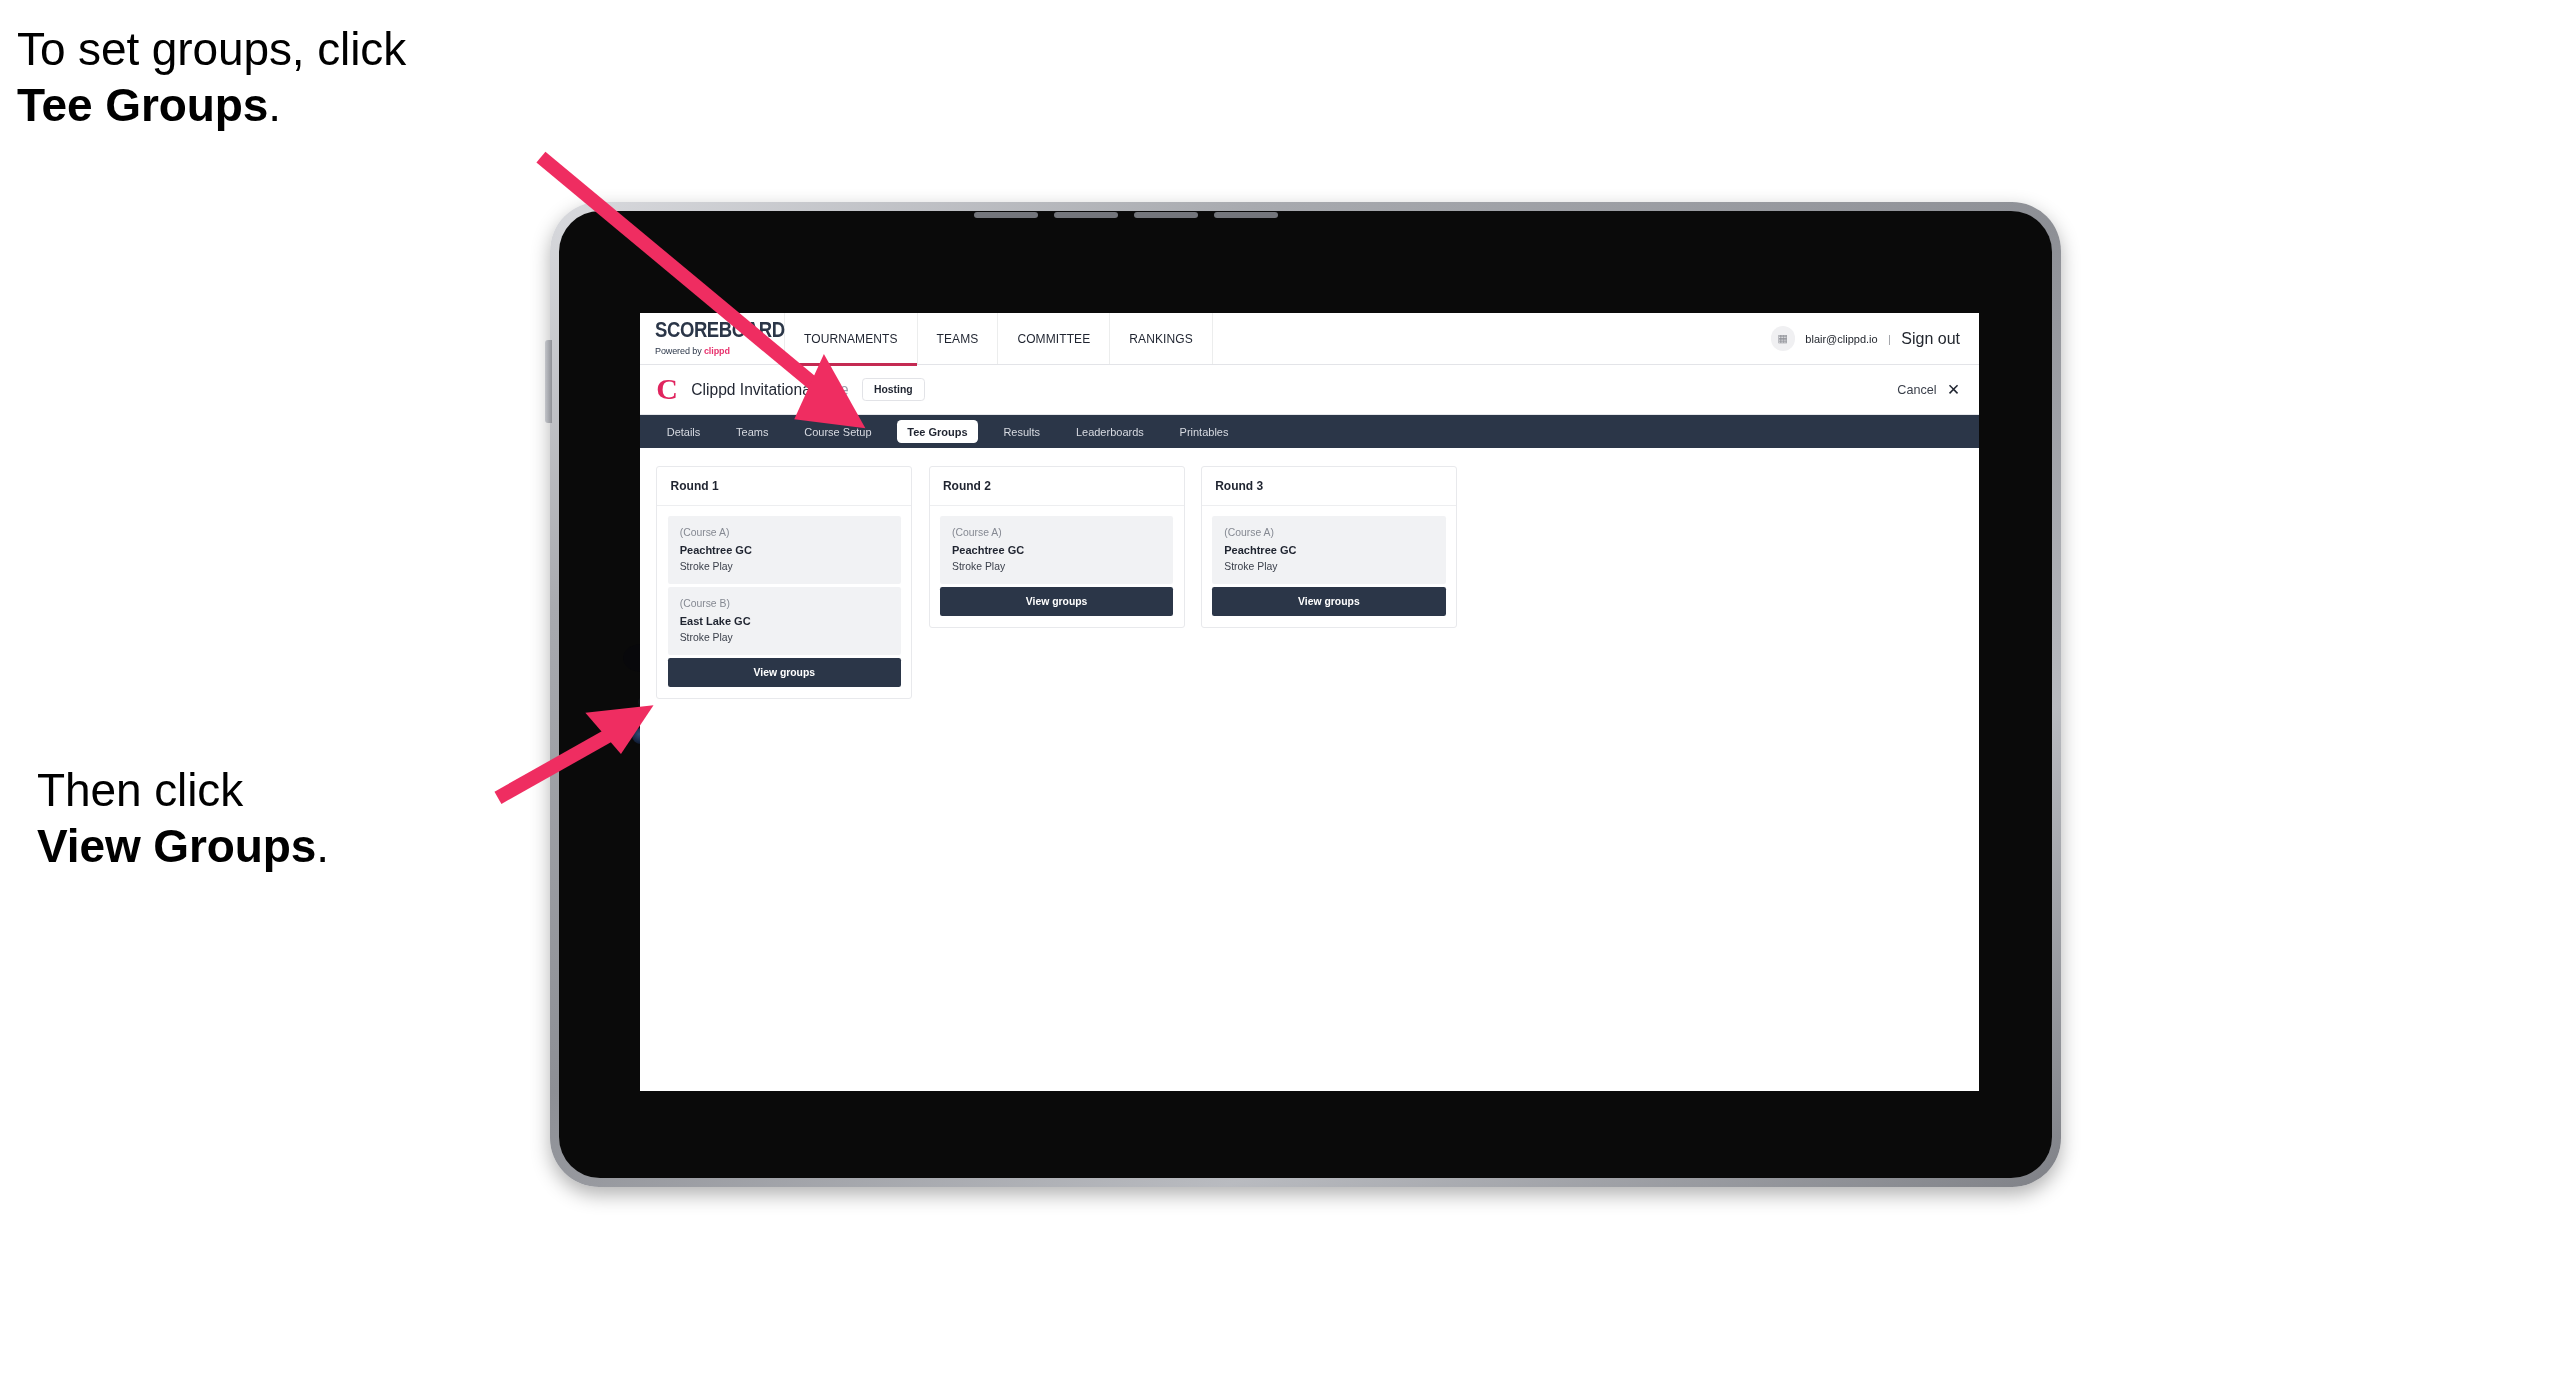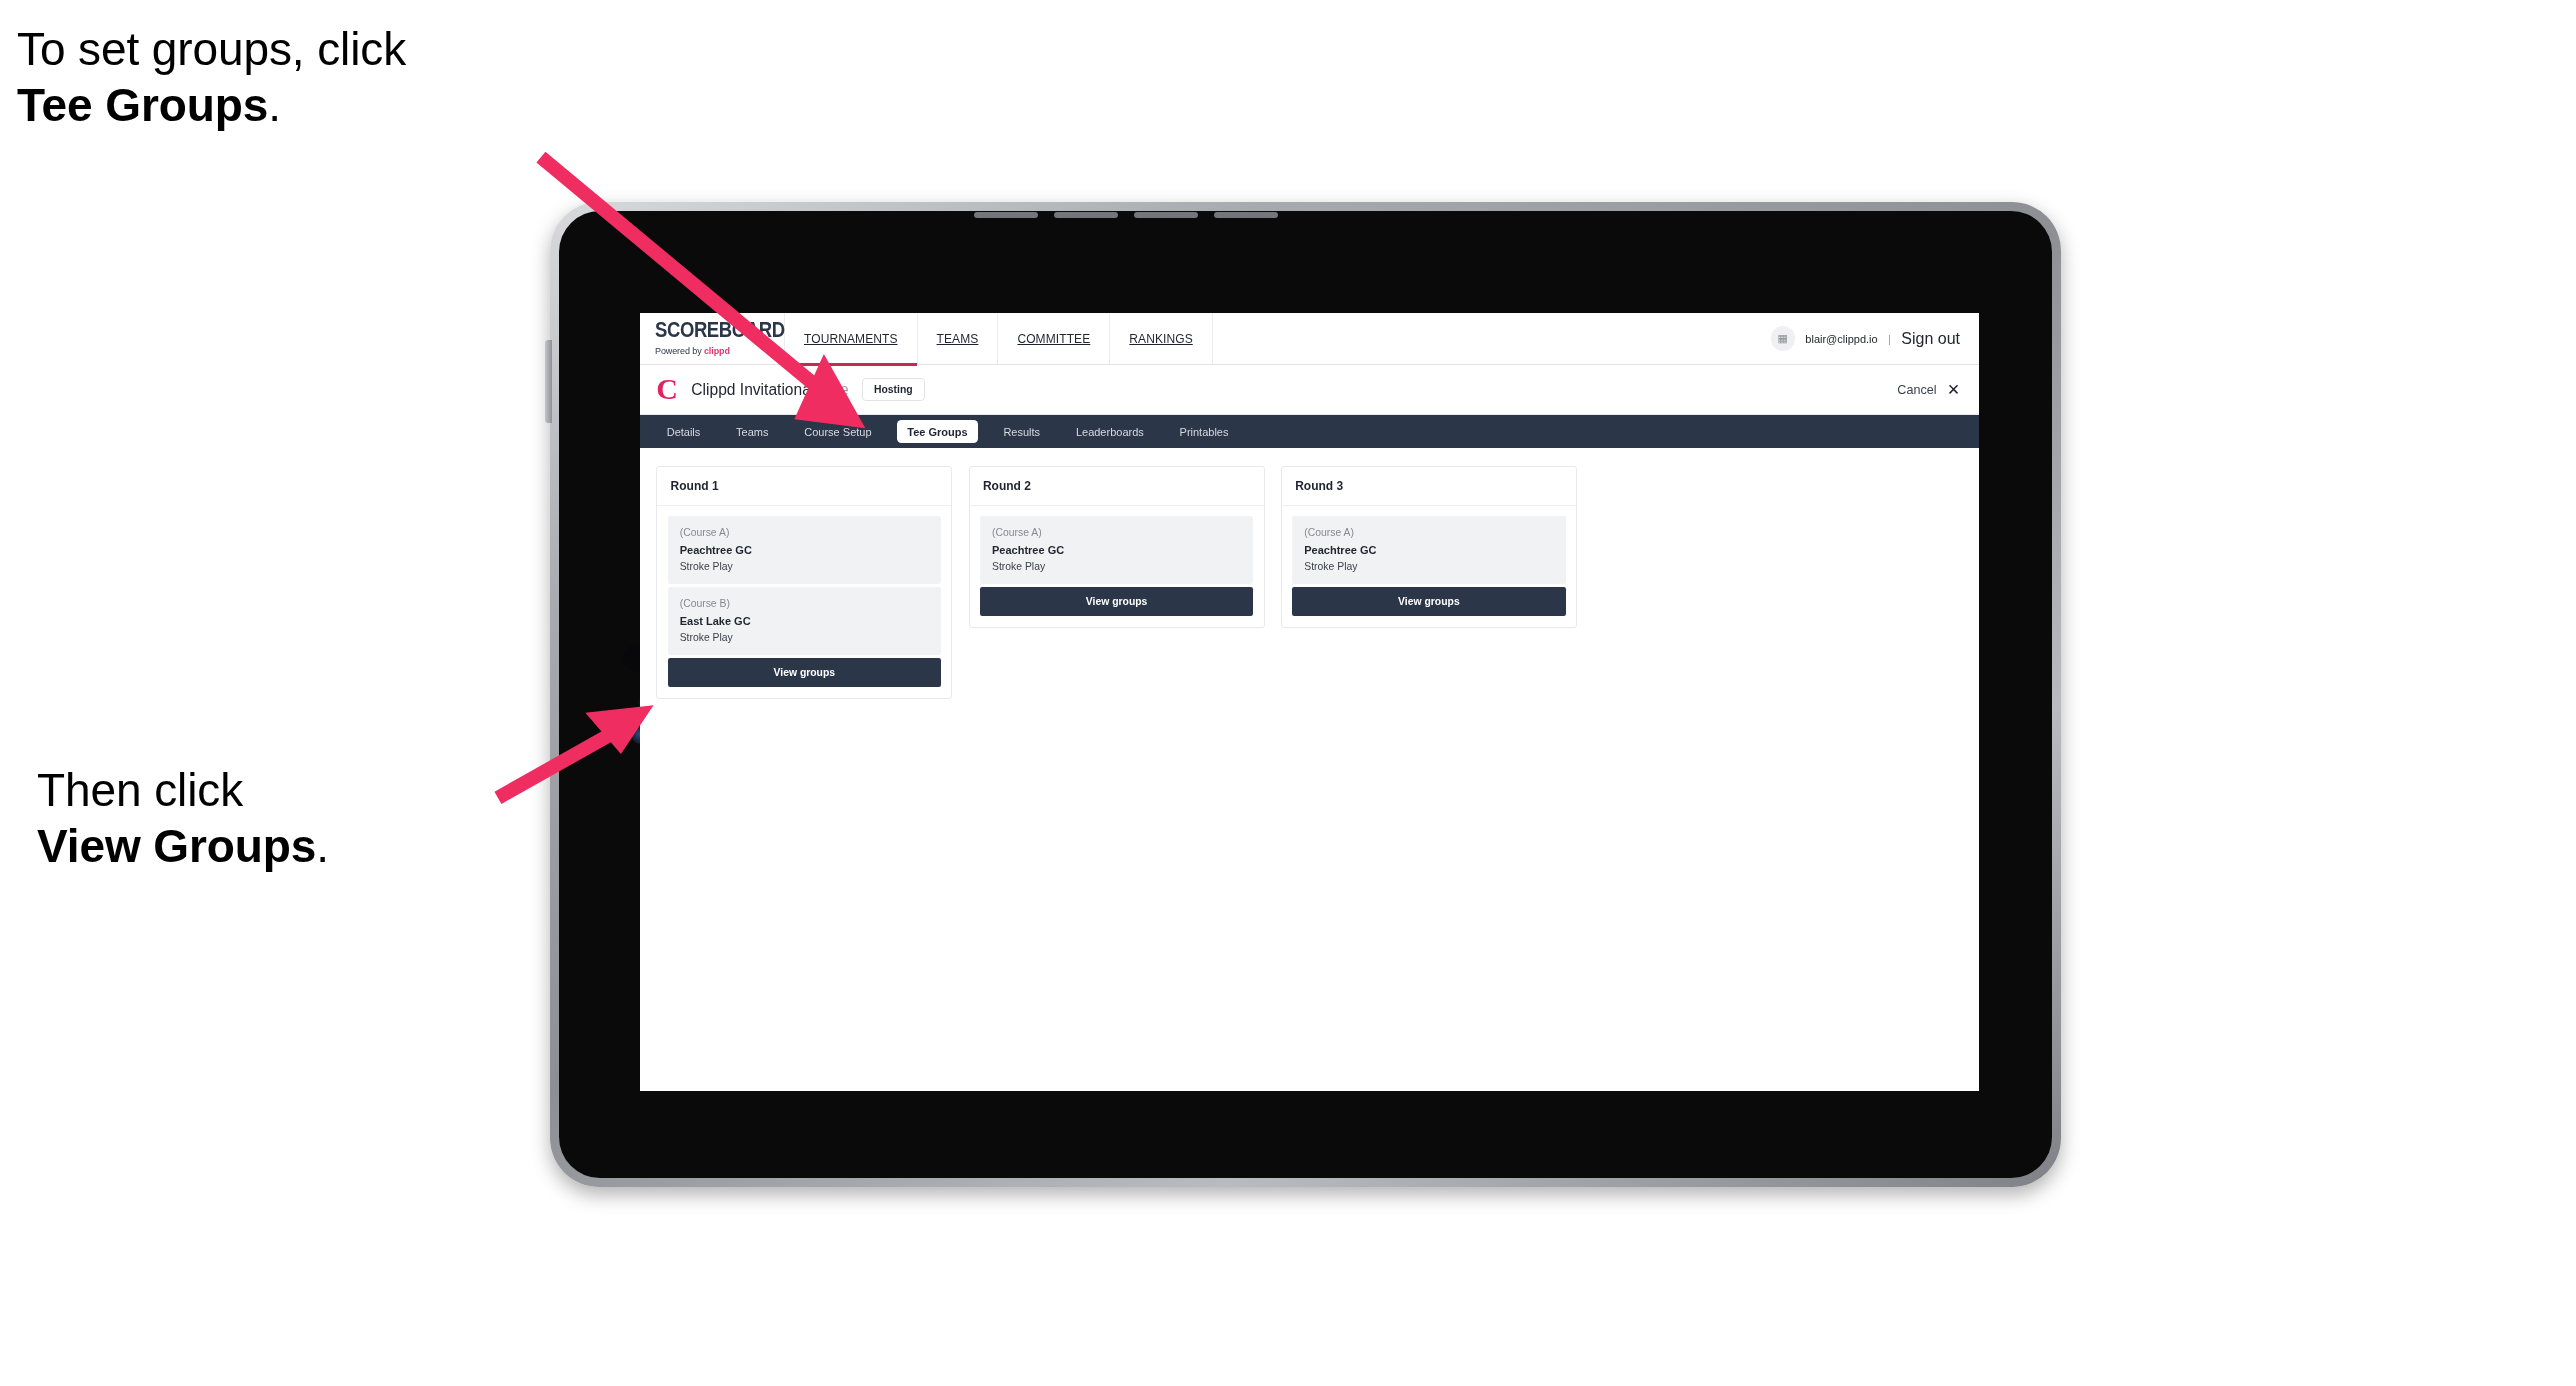--- a/index.html
+++ b/index.html
@@ -140,21 +140,20 @@
     display: flex;
     align-items: center;
     padding: 0 19px;
     font-size: 12px;
     color: #1f2430;
     letter-spacing: 0.1px;
     border-right: 0.7px solid #eceded;
     position: relative;
     cursor: pointer;
     white-space: nowrap;
-    text-decoration: underline;
   }
   .topnav-item.active::after {
     content: "";
     position: absolute;
     left: 0; right: 0; bottom: -1.5px;
     height: 2.2px;
     background: #c42a52;
   }
 
   #account {
@@ -240,21 +239,21 @@
 
   
   #content {
     background: #ffffff;
     padding: 18px 16.3px;
     display: flex;
     gap: 16.3px;
     align-items: flex-start;
   }
   .round-card {
-    width: 296px;
+    width: 256px;
     background: #ffffff;
     border: 0.7px solid #e8e9ec;
     border-radius: 3px;
     overflow: hidden;
   }
   .round-head {
     padding: 12px 13.3px;
     border-bottom: 0.7px solid #edeef0;
     font-size: 12px;
     font-weight: bold;

